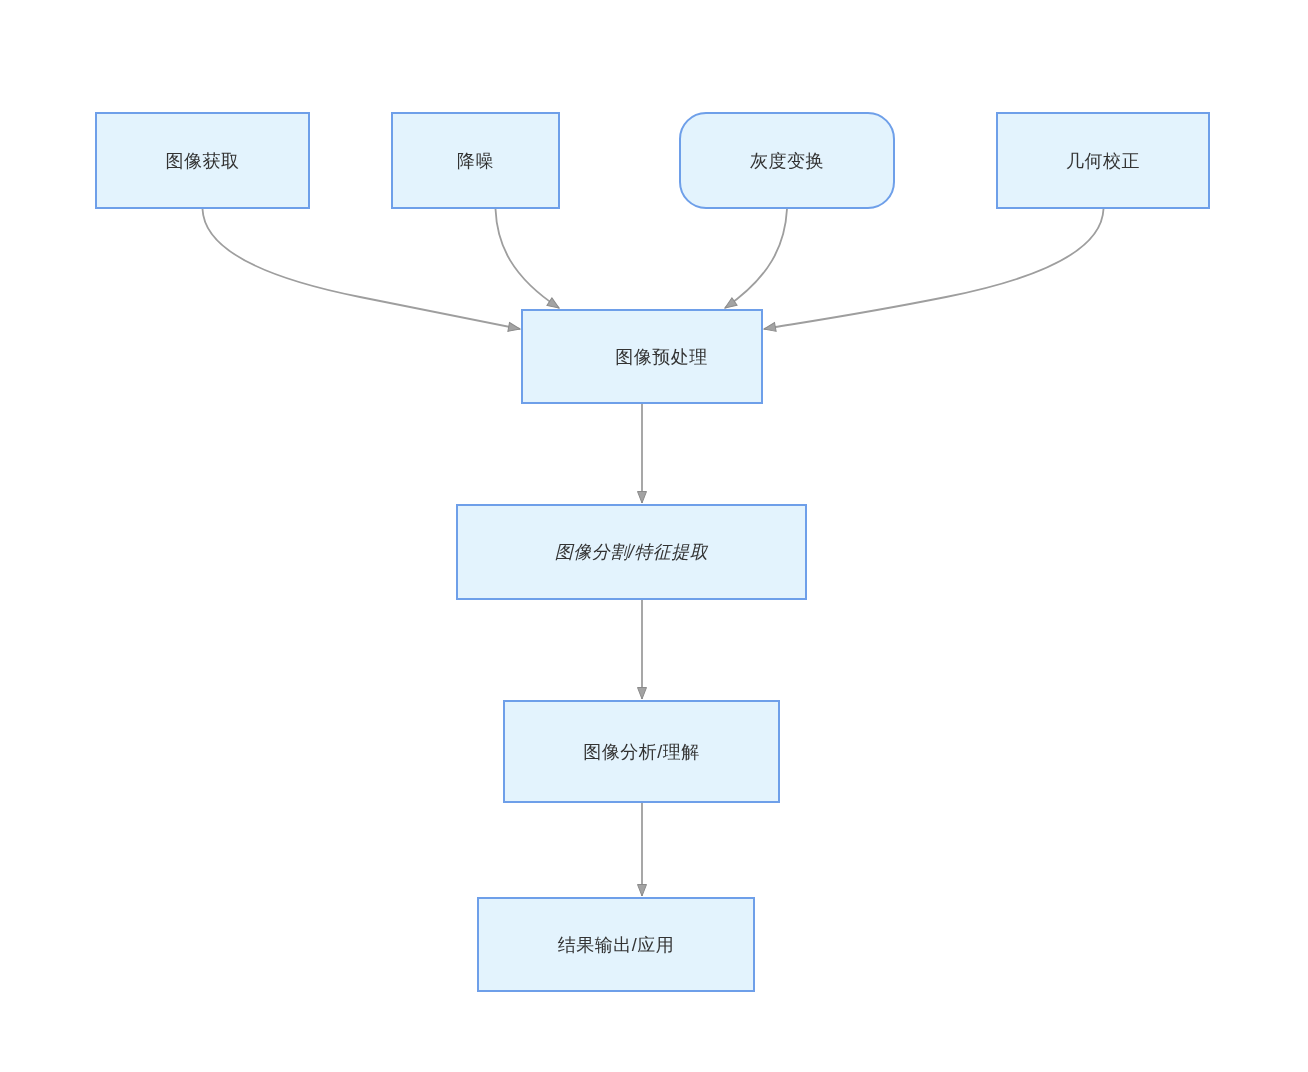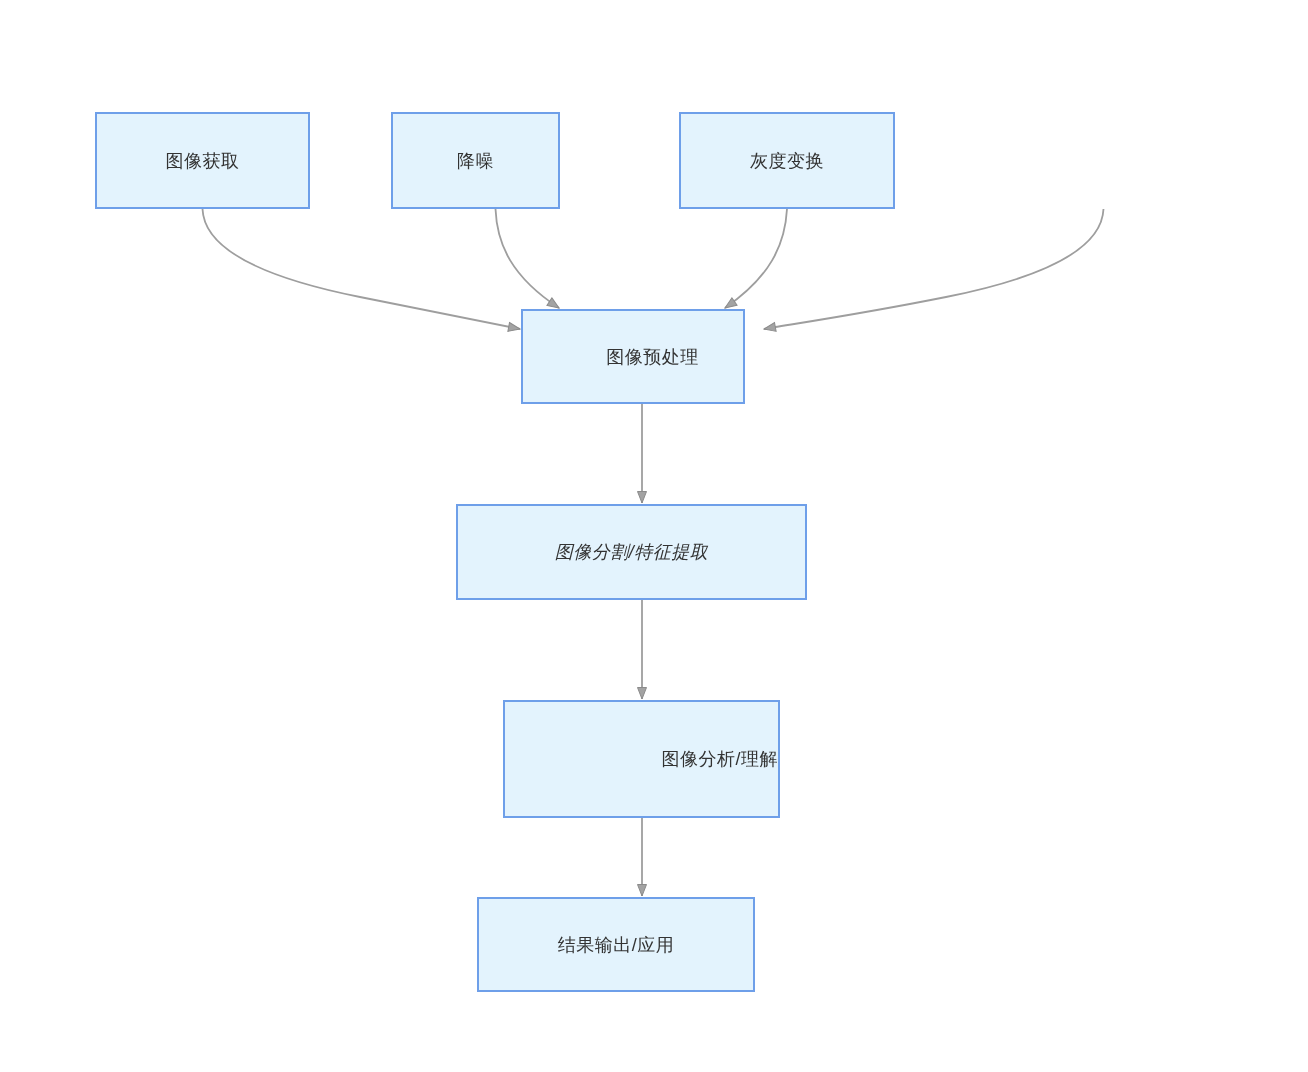--- a/index.html
+++ b/index.html
@@ -41,25 +41,25 @@
     display: flex;
     align-items: center;
     justify-content: center;
     color: var(--text, #333333);
     font-size: 18px;
     letter-spacing: 0.5px;
     text-align: center;
   }
   .n-acquire    { left: 95px;  top: 95px;  width: 215px; height: 97px; }
   .n-denoise    { left: 391px; top: 95px;  width: 169px; height: 97px; }
-  .n-gray       { left: 679px; top: 95px;  width: 216px; height: 97px; }
+  .n-gray       { left: 679px; top: 95px;  width: 216px; height: 97px; border-radius: 27px; }
   .n-geom       { left: 996px; top: 95px;  width: 214px; height: 97px; }
-  .n-preprocess { left: 521px; top: 292px; width: 224px; height: 95px; padding-left: 39px; }
+  .n-preprocess { left: 521px; top: 292px; width: 242px; height: 95px; padding-left: 39px; }
   .n-segment    { left: 456px; top: 487px; width: 351px; height: 96px; font-style: italic; }
-  .n-analyze    { left: 503px; top: 683px; width: 277px; height: 118px; justify-content: flex-end; }
+  .n-analyze    { left: 503px; top: 683px; width: 277px; height: 103px; }
   .n-output     { left: 477px; top: 880px; width: 278px; height: 95px; }
 </style>
 </head>
 <body>
 
 <div class="canvas">
 
   <svg class="edges-layer" width="1308" height="1072" viewBox="0 0 1308 1072" xmlns="http://www.w3.org/2000/svg">
     <defs>
       <marker id="arrow" viewBox="0 0 14 12" refX="13" refY="6" markerWidth="14" markerHeight="12" markerUnits="userSpaceOnUse" orient="auto">
@@ -87,20 +87,23 @@
   </div>
 
   <div class="node n-denoise">
     <span>降噪</span>
   </div>
 
   <div class="node n-gray">
     <span>灰度变换</span>
   </div>
 
+  <div class="node n-geom">
+    <span>几何校正</span>
+  </div>
 
   <div class="node n-preprocess">
     <span>图像预处理</span>
   </div>
 
   <div class="node n-segment">
     <span>图像分割/特征提取</span>
   </div>
 
   <div class="node n-analyze">

